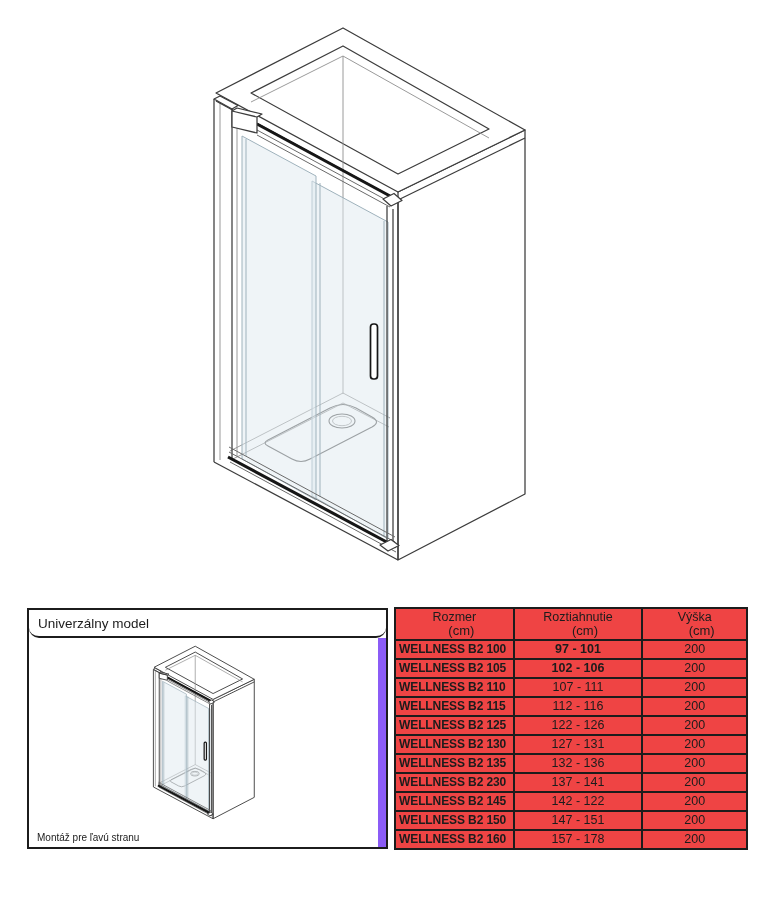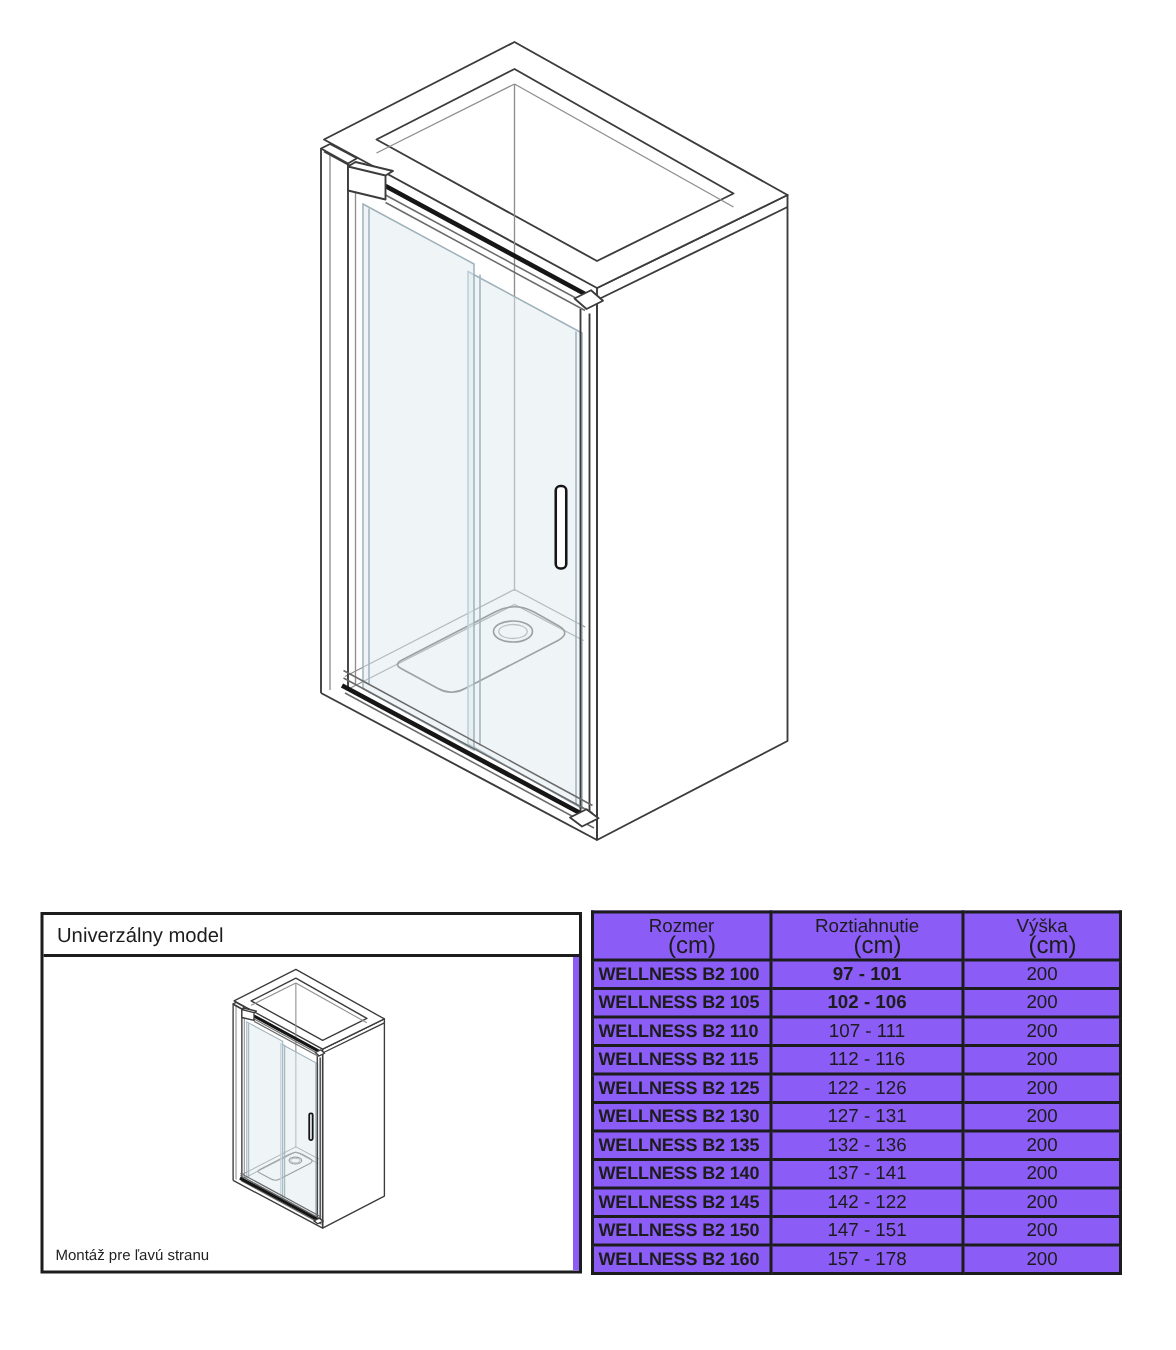--- a/index.html
+++ b/index.html
@@ -12,39 +12,39 @@
   svg.fig{--wm:1.25;--wl:.9;--wt:1.1;--wg:1;--wd:3.1;--wmed:1;--wh:1.7;}
   svg.fig.small{--wm:2.8;--wl:2.2;--wt:2.4;--wg:2.2;--wd:6.5;--wmed:2.4;--wh:3.8;}
 
   
   .panel{
     position:absolute;left:27px;top:608px;width:361px;height:241px;
     border:2px solid #1c1c1c;box-sizing:border-box;background:#fff;
   }
   .panel-header{
     height:28px;line-height:28px;padding-left:9px;font-size:13.5px;
-    border-bottom:2px solid #1c1c1c;box-sizing:border-box;white-space:nowrap;
+    border-bottom:2px solid #1c1c1c;box-sizing:border-box;white-space:nowrap;border-radius:10px;
   }
   .panel-body{display:flex;height:209px;}
   .panel-cell{flex:1 1 50%;position:relative;box-sizing:border-box;}
-  .panel-cell.first{border-right:4px solid #8b5cf6;}
+  .panel-cell.first{border-right:8px solid #8b5cf6;}
   .panel-cell svg{position:absolute;top:4px;left:50%;transform:translateX(-50%);}
   .diagram-caption{
     position:absolute;bottom:4px;left:8px;font-size:10px;color:#222;white-space:nowrap;
   }
   
   .size-table{
     position:absolute;left:394px;top:607px;width:354px;
-    border-collapse:collapse;table-layout:fixed;background:#8b5cf6;
+    border-collapse:collapse;table-layout:fixed;background:#ef4444;
   }
   .size-table th,.size-table td{
     border:2px solid #1c1c1c;padding:0;overflow:hidden;white-space:nowrap;
   }
   .size-table th{height:30px;font-weight:normal;font-size:12.5px;line-height:13px;vertical-align:middle;text-align:center;}
-  .size-table th .unit{font-size:16px;padding-left:14px;}
+  .size-table th .unit{font-size:13px;padding-left:14px;}
   .size-table td{height:17px;font-size:12px;line-height:17px;vertical-align:middle;}
   td.model{font-weight:bold;text-align:left;padding-left:3px;font-size:12px;letter-spacing:-0.1px;margin-top:48px;}
   td.range,td.height{text-align:center;font-size:12.5px;}
   td.range.bold{font-weight:bold;}
 </style>
 </head>
 <body>
 
 <svg width="0" height="0" style="position:absolute" aria-hidden="true">
   <defs>
@@ -194,21 +194,21 @@
     <td class="height">200</td>
   </tr>
 
   <tr>
     <td class="model">WELLNESS B2 135</td>
     <td class="range">132 - 136</td>
     <td class="height">200</td>
   </tr>
 
   <tr>
-    <td class="model">WELLNESS B2 140</td>
+    <td class="model">WELLNESS B2 230</td>
     <td class="range">137 - 141</td>
     <td class="height">200</td>
   </tr>
 
   <tr>
     <td class="model">WELLNESS B2 145</td>
     <td class="range">142 - 122</td>
     <td class="height">200</td>
   </tr>
 

